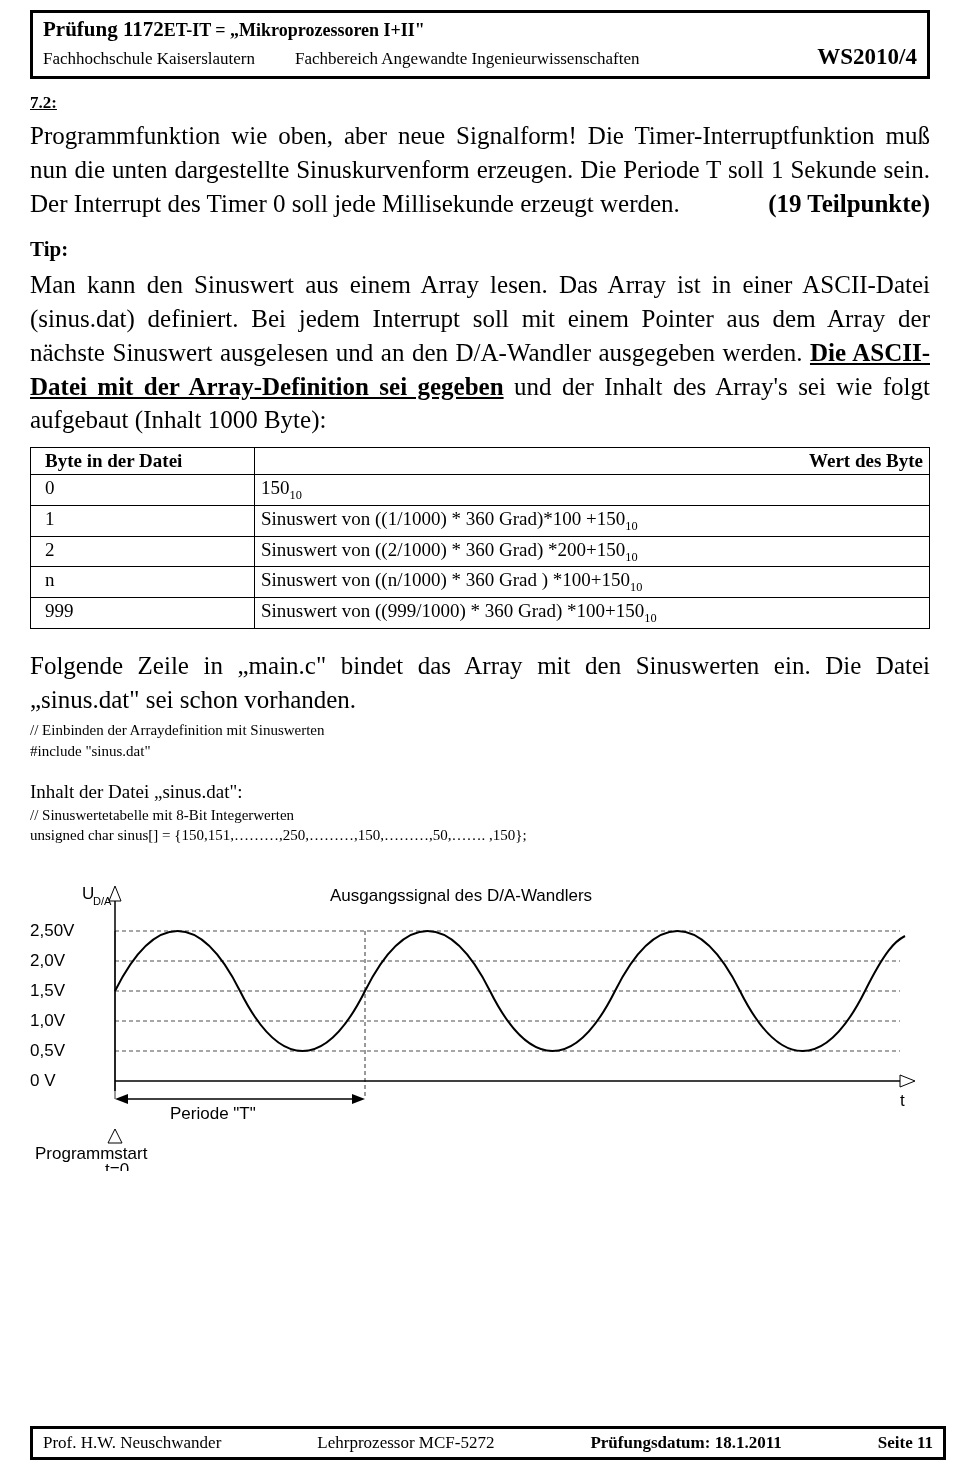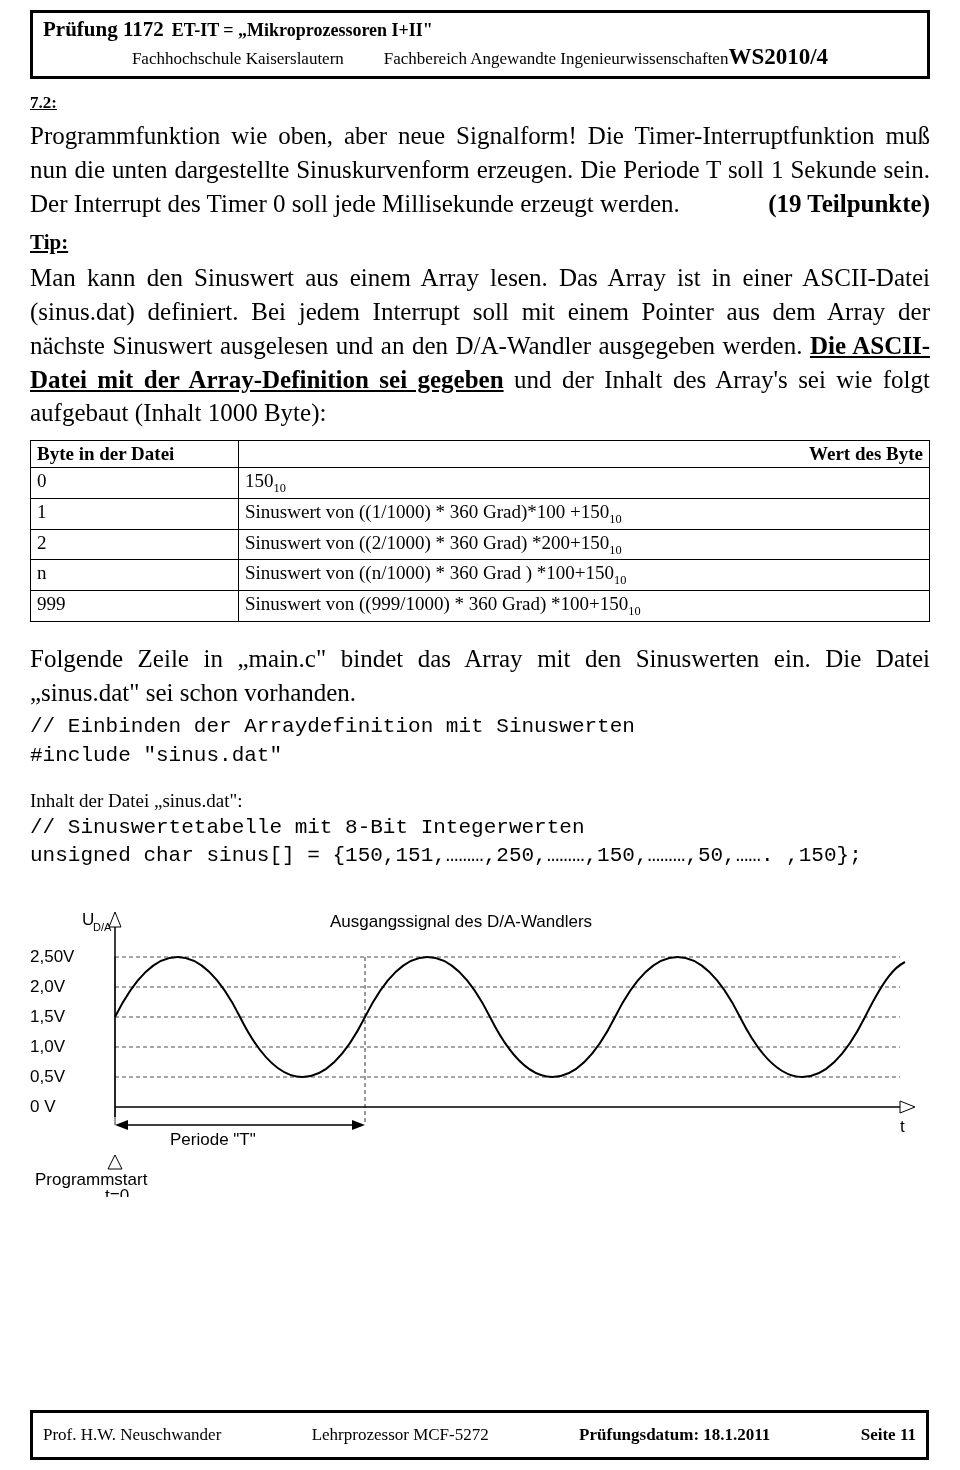--- a/index.html
+++ b/index.html
@@ -1,36 +1,36 @@
 <!DOCTYPE html>
 <html><head>
   <meta charset="utf-8">
   <style>
 body{margin:0;padding:0;background:#fff;font-family:Georgia,serif;color:#000}
 .page{width:960px;min-height:1470px;margin:0 auto;padding:10px 30px 10px 30px;box-sizing:border-box;position:relative}
 .hdr-box{border:3px solid #000;padding:4px 10px 6px 10px;margin-bottom:14px}
-.hdr-row1{display:flex;align-items:baseline;gap:8px}
+.hdr-row1{display:flex;align-items:baseline;}
 .hdr-title-bold{font-weight:bold;font-size:21px}
-.hdr-row2{display:flex;justify-content:center;align-items:baseline;margin-top:2px}
+.hdr-row2{display:flex;justify-content:space-between;align-items:baseline;margin-top:2px}
 .hdr-sub{font-size:17px}
 .hdr-sem{font-weight:bold;font-size:23px}
 .section-num{font-weight:bold;text-decoration:underline;font-size:17px}
 .body-text{font-size:25px;line-height:1.35;text-align:justify;margin:6px 0 4px 0}
-.tip-hdr{font-weight:bold;text-decoration:underline;font-size:21px;margin-top:10px}
+.tip-hdr{font-weight:bold;font-size:21px;margin-top:17px}
 .tbl{border-collapse:collapse;width:100%;margin:10px 0 20px 0;font-size:19px}
-.tbl td.c1{width:195px;border:1px solid #000;padding:2px 6px;vertical-align:top}
+.tbl td.c1{width:195px;border:1px solid #000;padding:2px 14px;vertical-align:top}
 .tbl td.c2{border:1px solid #000;padding:2px 6px}
 .tbl td.hdr-cell{font-weight:bold}
-.mono{font-family:Liberation Mono, monospace;font-size:21px;line-height:1.35;white-space:pre}
+.mono{font-family:Liberation Serif, serif;font-size:15px;line-height:1.35;white-space:pre}
 .sub{font-size:0.65em;vertical-align:sub}
 .inline{font-size:19px;line-height:1.35}
 .para{margin:18px 0 4px 0}
 .chart-wrap{margin-top:36px;margin-left:-10px}
 .chart-svg{display:block}
-.ftr-box{border:3px solid #000;padding:12px 10px;font-size:17px;display:flex;justify-content:space-between;position:absolute;bottom:10px;left:30px;right:31px}
+.ftr-box{border:3px solid #000;padding:4px 10px;font-size:17px;display:flex;justify-content:space-between;position:absolute;bottom:10px;left:30px;right:14px}
 .ud{text-decoration:underline}
   </style>
 </head>
 <body>
 
 <div class="page">
 
   <div class="hdr-box">
     <div class="hdr-row1">
       <span class="hdr-title-bold">Prüfung  1172</span>

